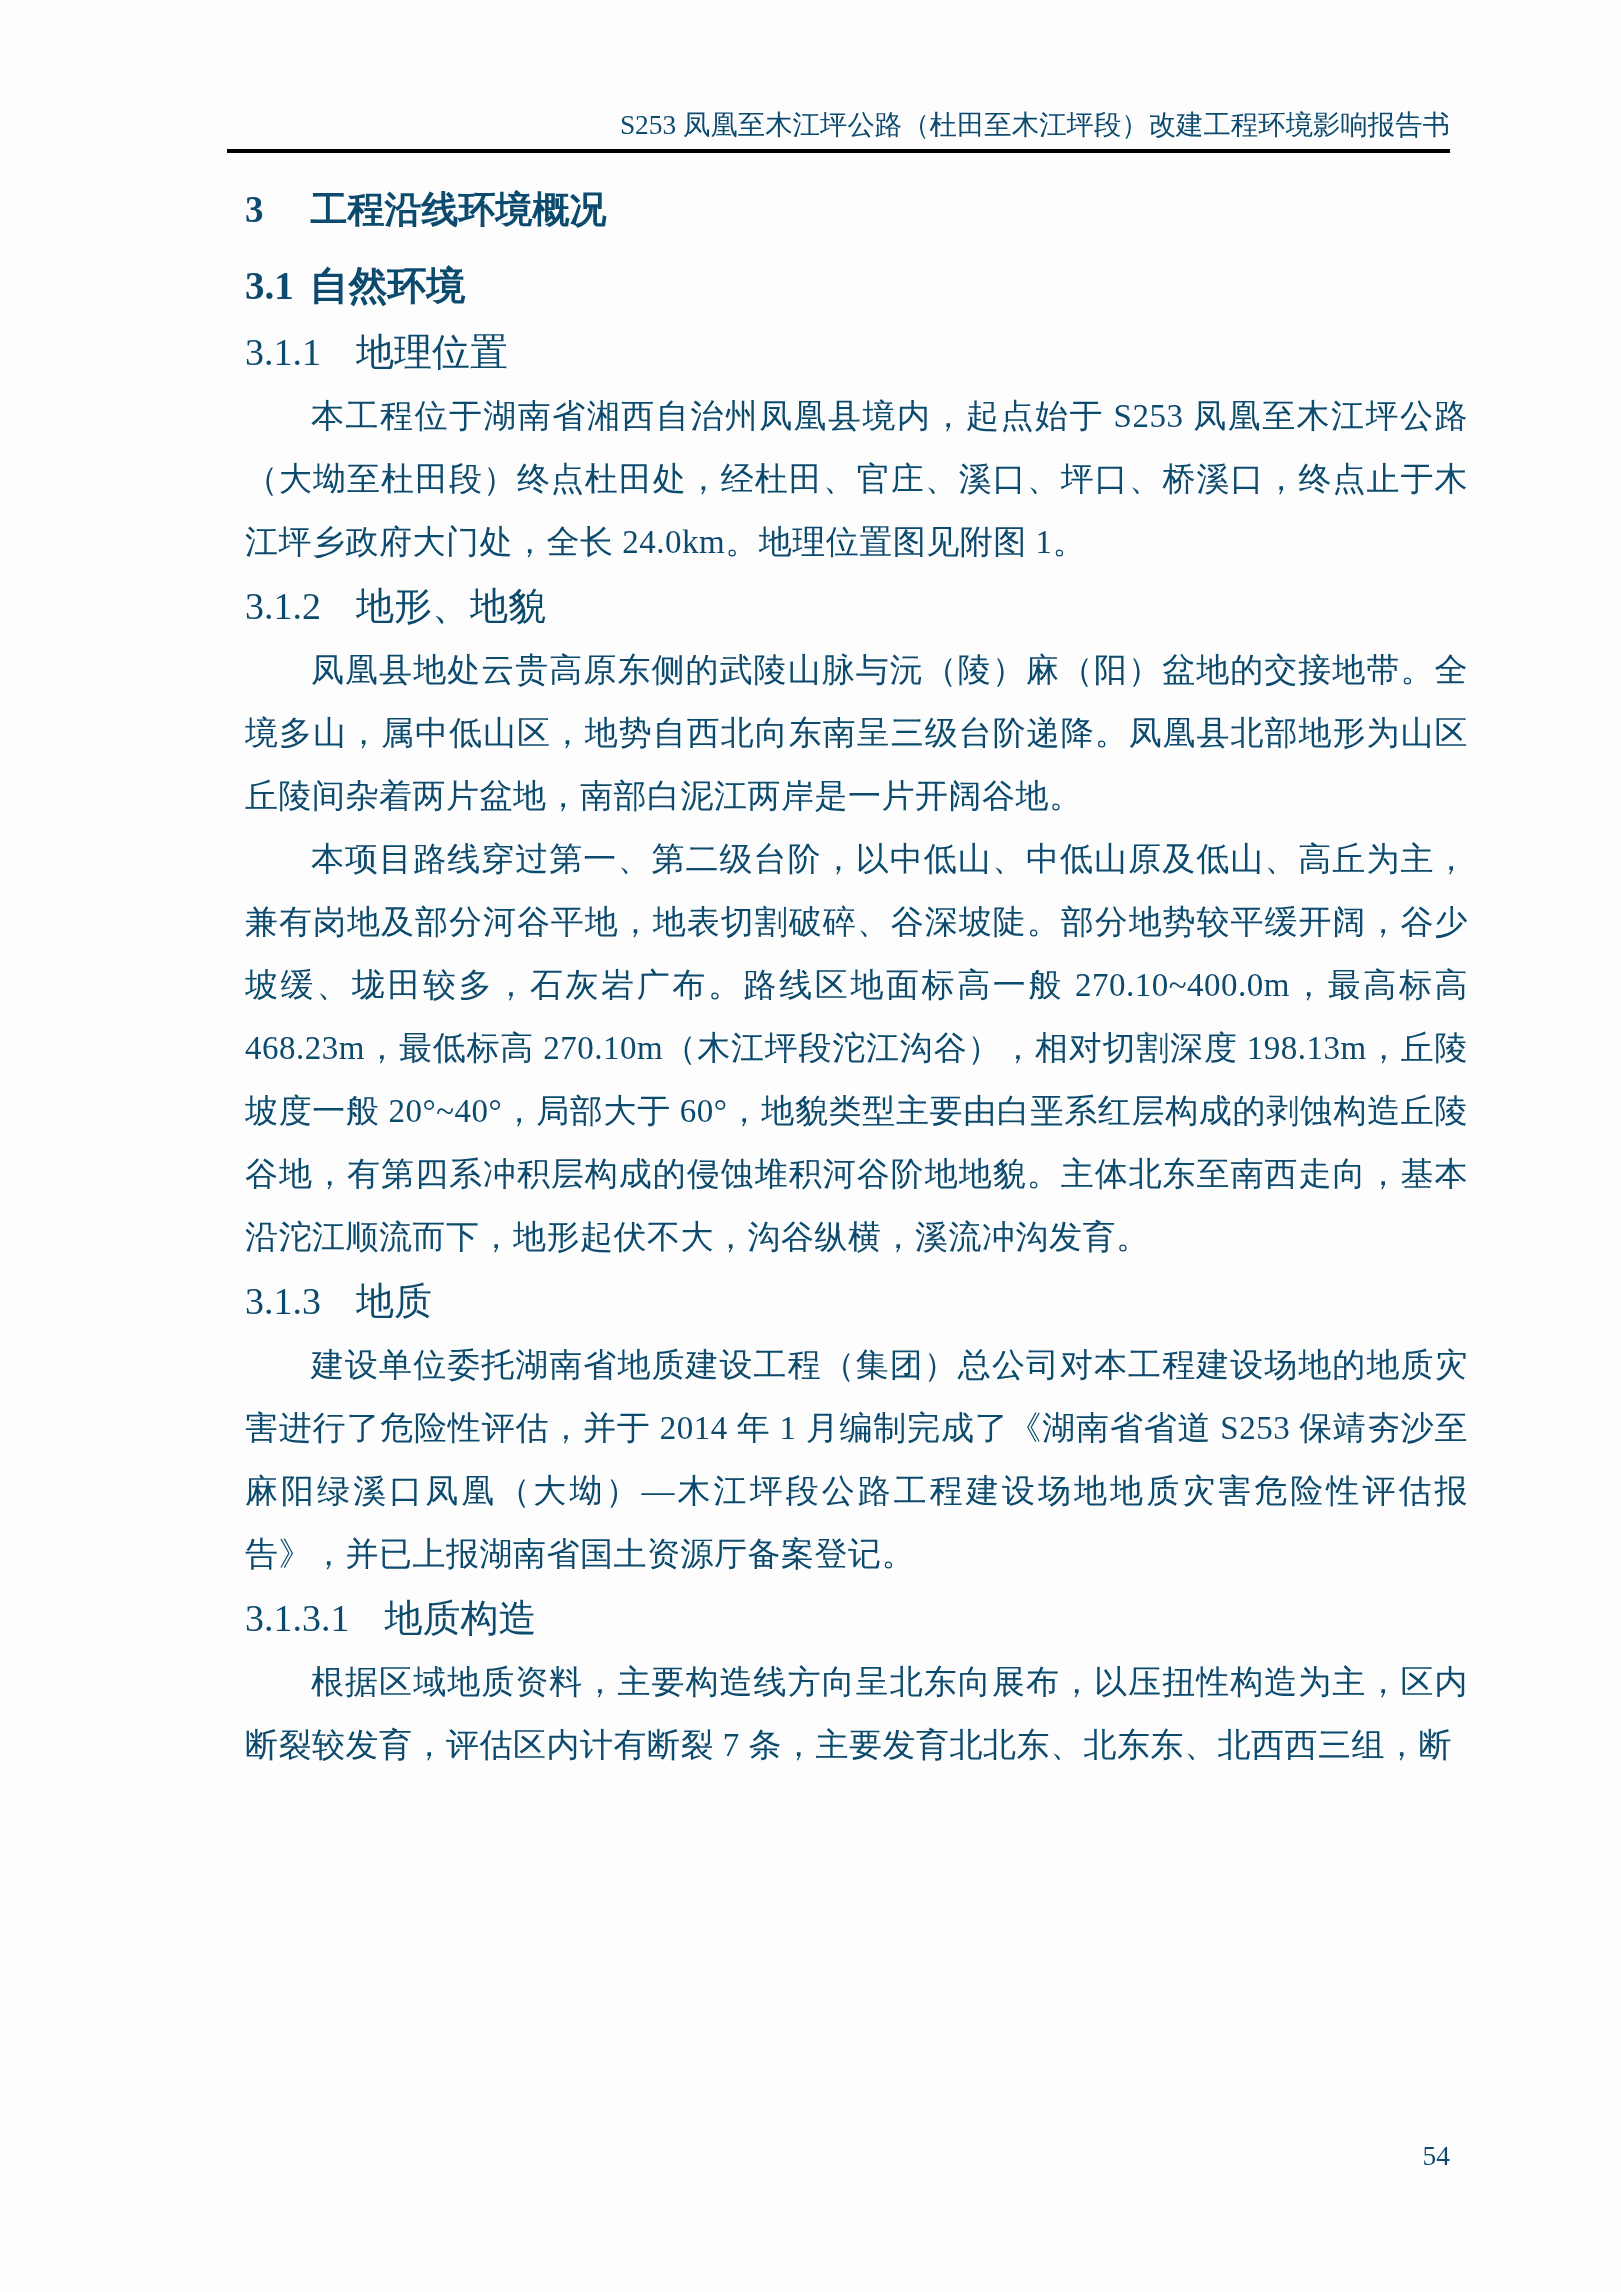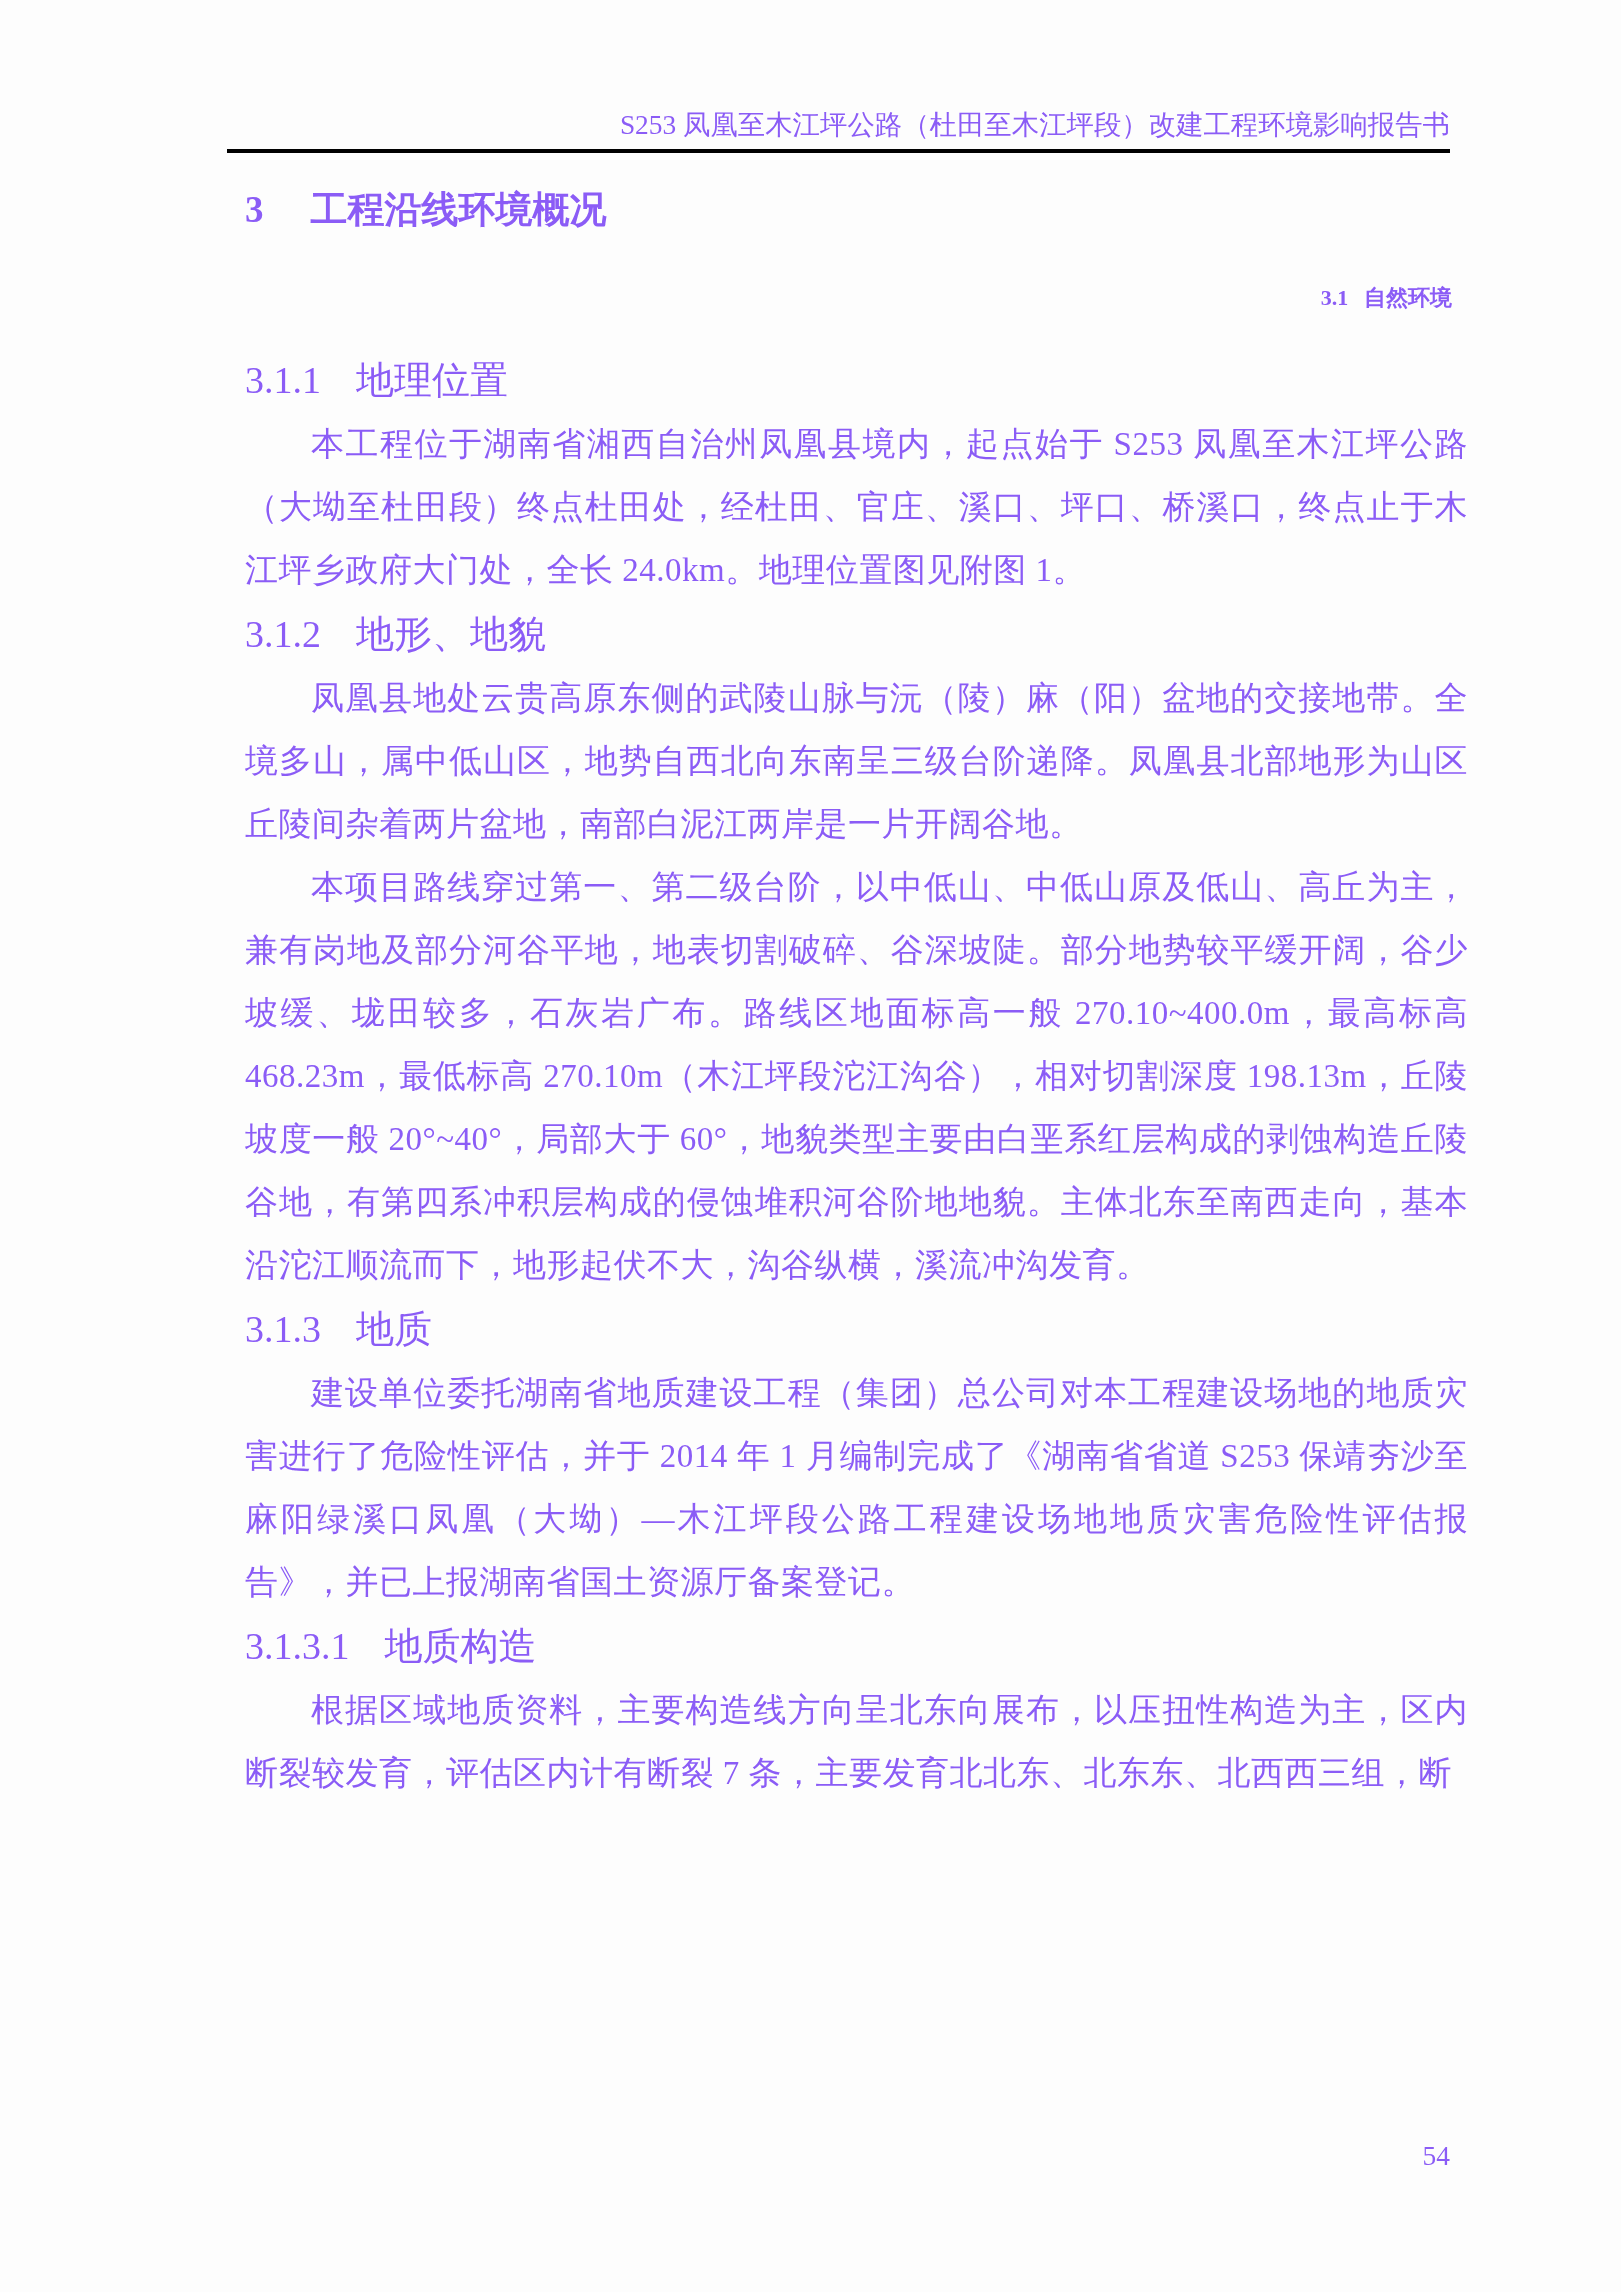--- a/index.html
+++ b/index.html
@@ -1,21 +1,21 @@
 <!DOCTYPE html>
 <html><head>
 <meta charset="utf-8">
 <style>
   html, body { margin: 0; padding: 0; background: #ffffff; }
   .page {
     position: relative;
     width: 1621px;
     height: 2293px;
     background: #fdfdfd;
-    color: #8b5cf6;
+    color: #0c4a6e;
     font-family: "Liberation Serif", "DejaVu Serif", serif;
     overflow: hidden;
   }
   .doc-header {
     position: absolute;
     top: 106px;
     left: 227px;
     width: 1223px;
     text-align: right;
     font-size: 27.4px;
@@ -37,25 +37,24 @@
     width: 1223px;
   }
   .h-chapter {
     font-size: 37px;
     font-weight: bold;
     line-height: 74px;
     margin: 0 0 3.9px 0;
   }
   .h-chapter .num { display: inline-block; margin-right: 47px; }
   .h-section {
-    font-size: 22px;
+    font-size: 39px;
     font-weight: bold;
     line-height: 69px;
-    margin: 16px;
-    text-align: right;
+    margin: 0;
   }
   .h-section .num { display: inline-block; margin-right: 15.7px; }
   .h-sub {
     font-size: 38px;
     font-weight: normal;
     line-height: 65px;
     margin: 0;
   }
   .h-sub .num { display: inline-block; margin-right: 35px; }
   .body-par {

